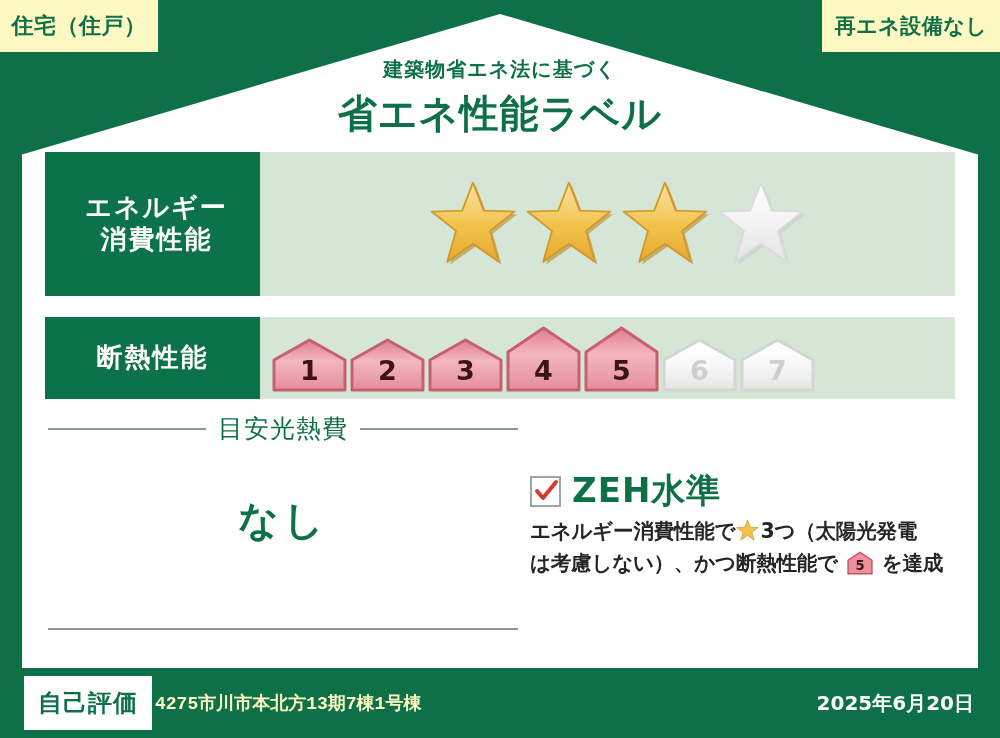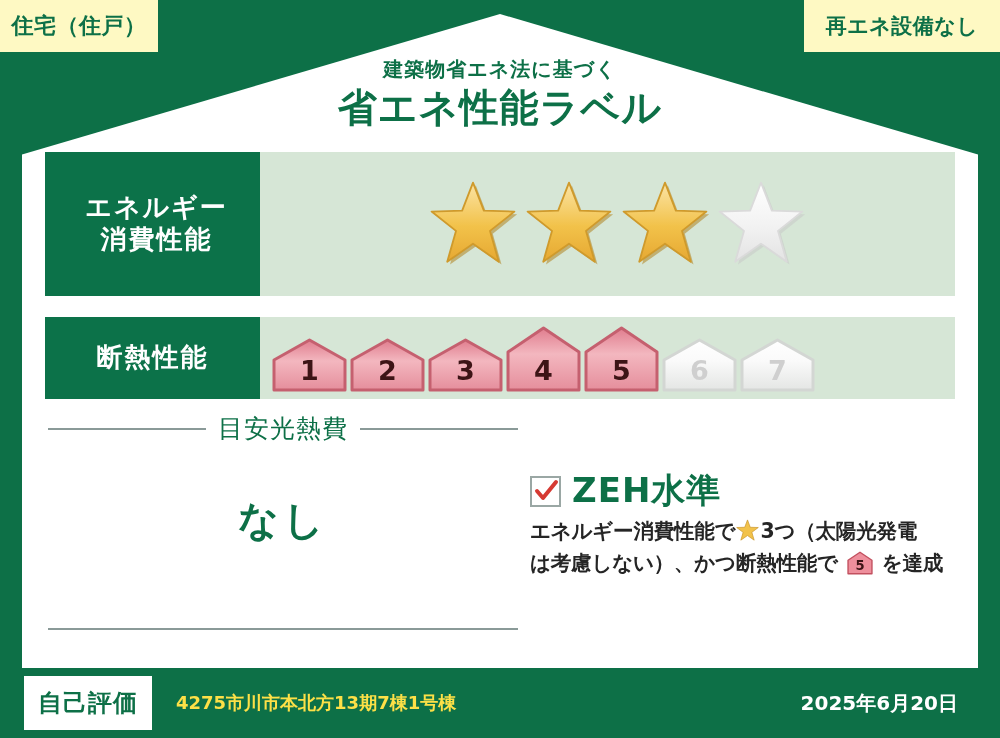--- a/index.html
+++ b/index.html
@@ -44,21 +44,21 @@
   #badge-building-type {
     left: 0;
     top: 0;
     width: 158px;
     height: 52px;
     font-size: 22px;
   }
   #badge-renewable {
     right: 0;
     top: 0;
-    width: 196px;
+    width: 178px;
     height: 52px;
     font-size: 21px;
   }
 
   
   .title-wrap {
     position: absolute;
     left: 0;
     top: 58px;
     width: 1000px;
@@ -71,21 +71,21 @@
     color: #0d7047;
     letter-spacing: 1px;
     line-height: 1.1;
   }
   .title-large {
     font-size: 39px;
     font-weight: bold;
     color: #0d7047;
     letter-spacing: 1px;
     line-height: 1.25;
-    margin-top: 4px;
+    margin-top: 10px;
   }
 
   
   .perf-row {
     position: absolute;
     display: flex;
     align-items: stretch;
     z-index: 5;
   }
   #row-energy {
@@ -269,29 +269,30 @@
     margin-left: 24px;
     background: #ffffff;
     color: #0d7047;
     font-weight: bold;
     font-size: 24px;
     padding: 11px 14px;
     letter-spacing: 1px;
     flex: 0 0 auto;
   }
   #footer-address {
-    margin-left: 24px;
+    margin-left: 3px;
     font-size: 18px;
     font-weight: bold;
-    color: #fde047;
+    color: #fef9c3;
     letter-spacing: 0px;
     flex: 1 1 auto;
+    font-family: Liberation Mono, monospace;
   }
   #footer-date {
-    margin-right: 42px;
+    margin-right: 26px;
     font-size: 20px;
     font-weight: bold;
     color: #ffffff;
     flex: 0 0 auto;
   }
 </style>
 </head>
 <body>
 
 <div id="label-root">

